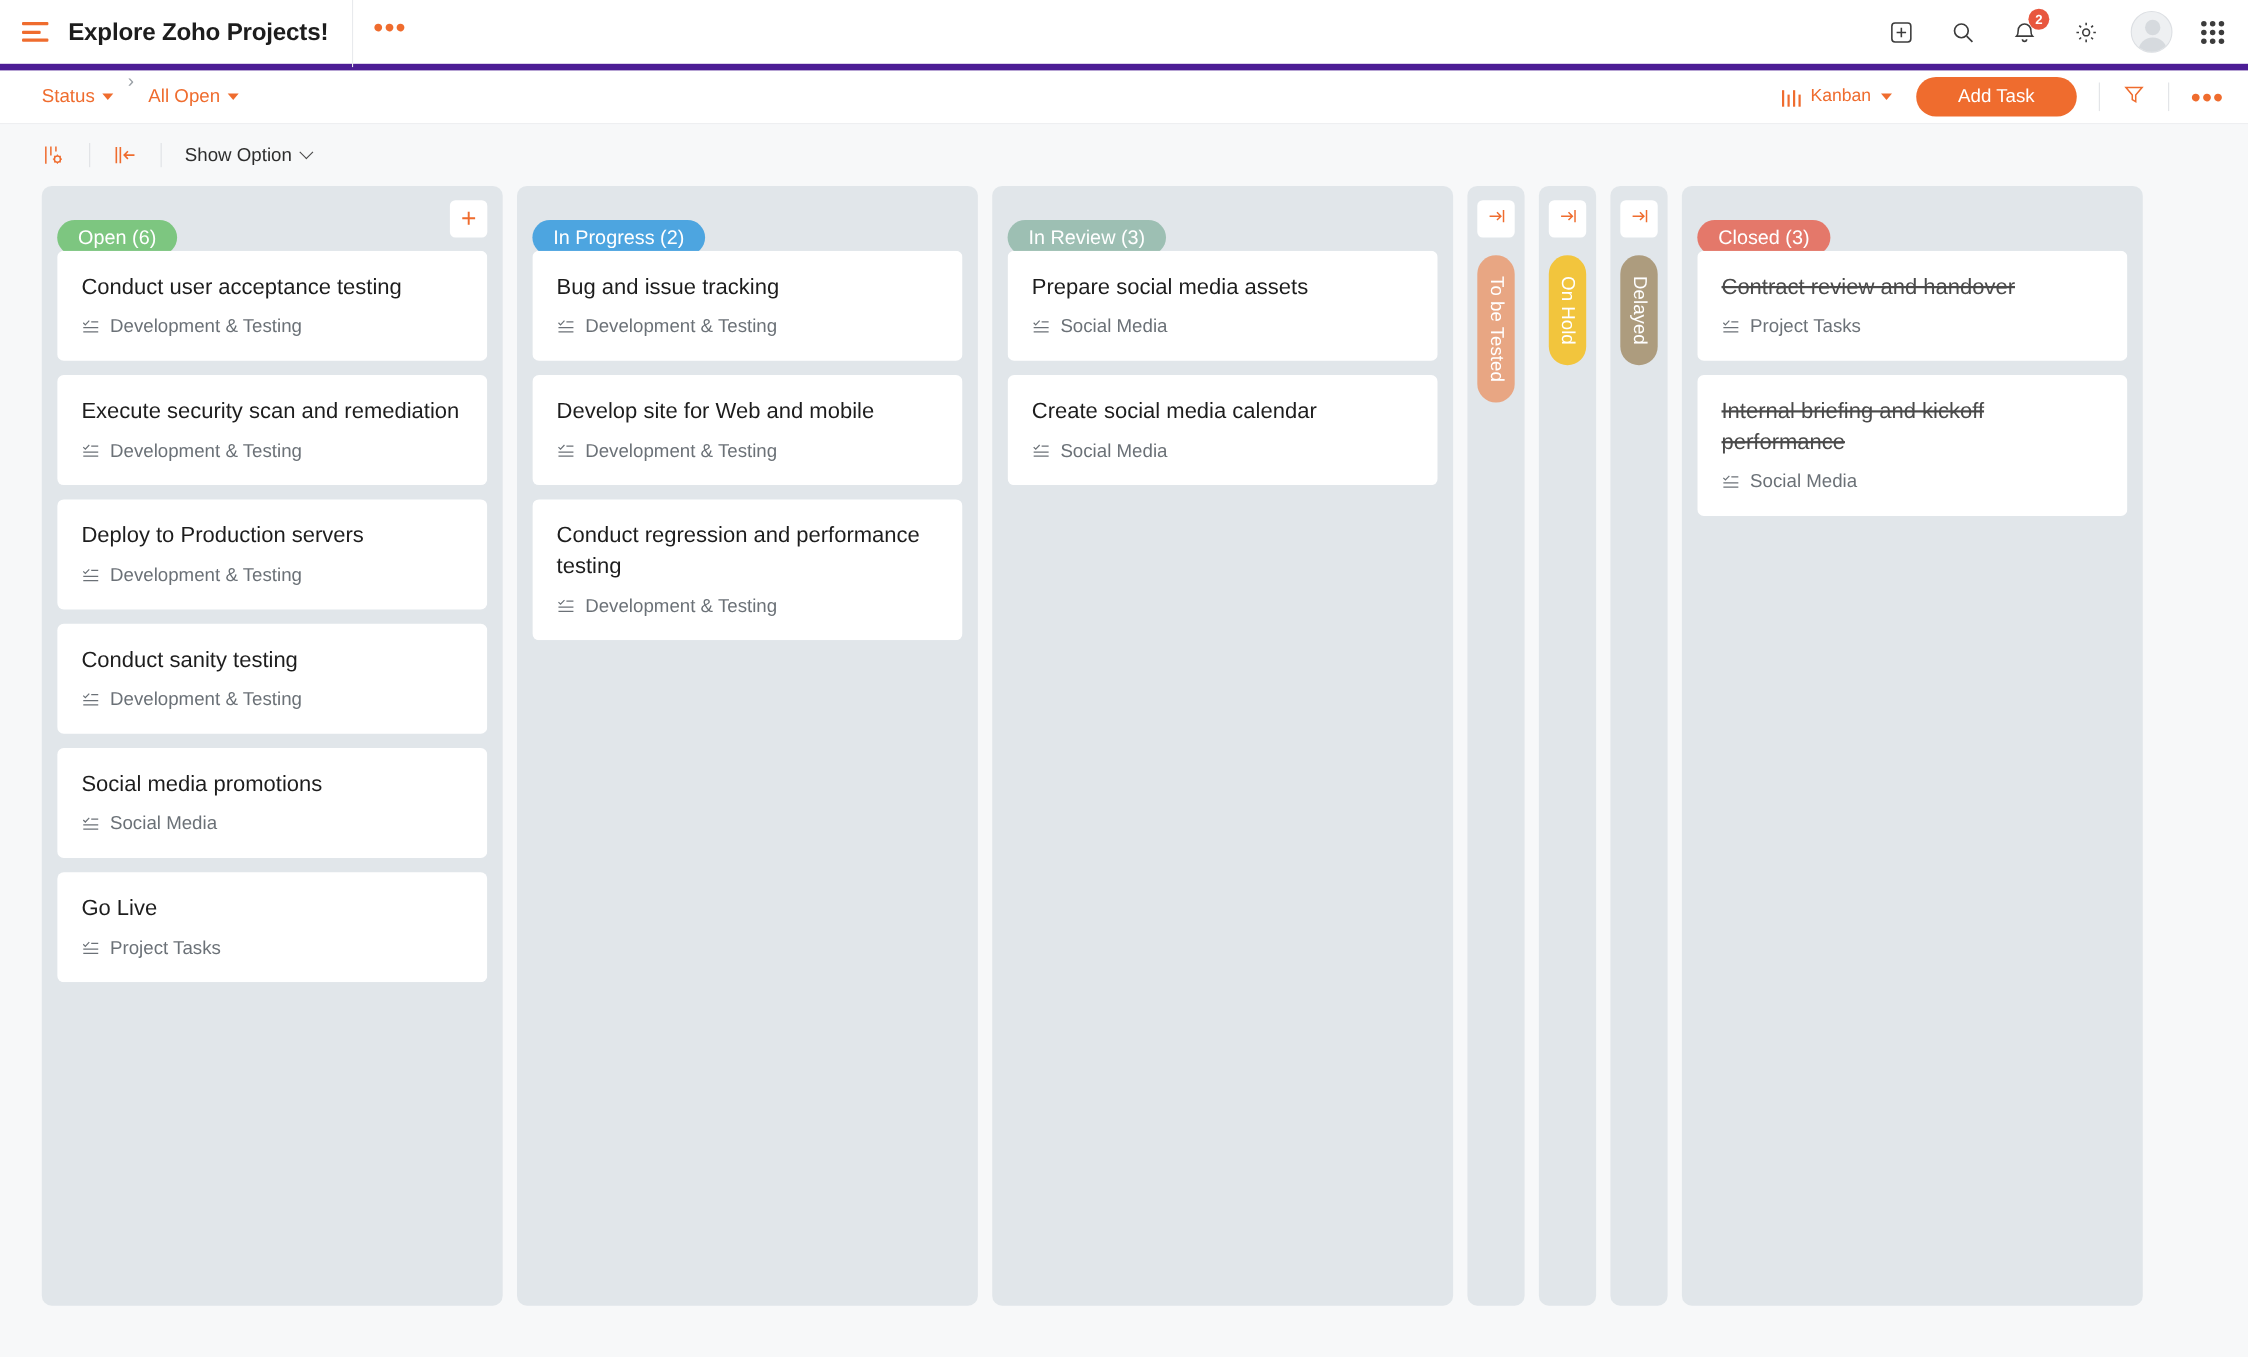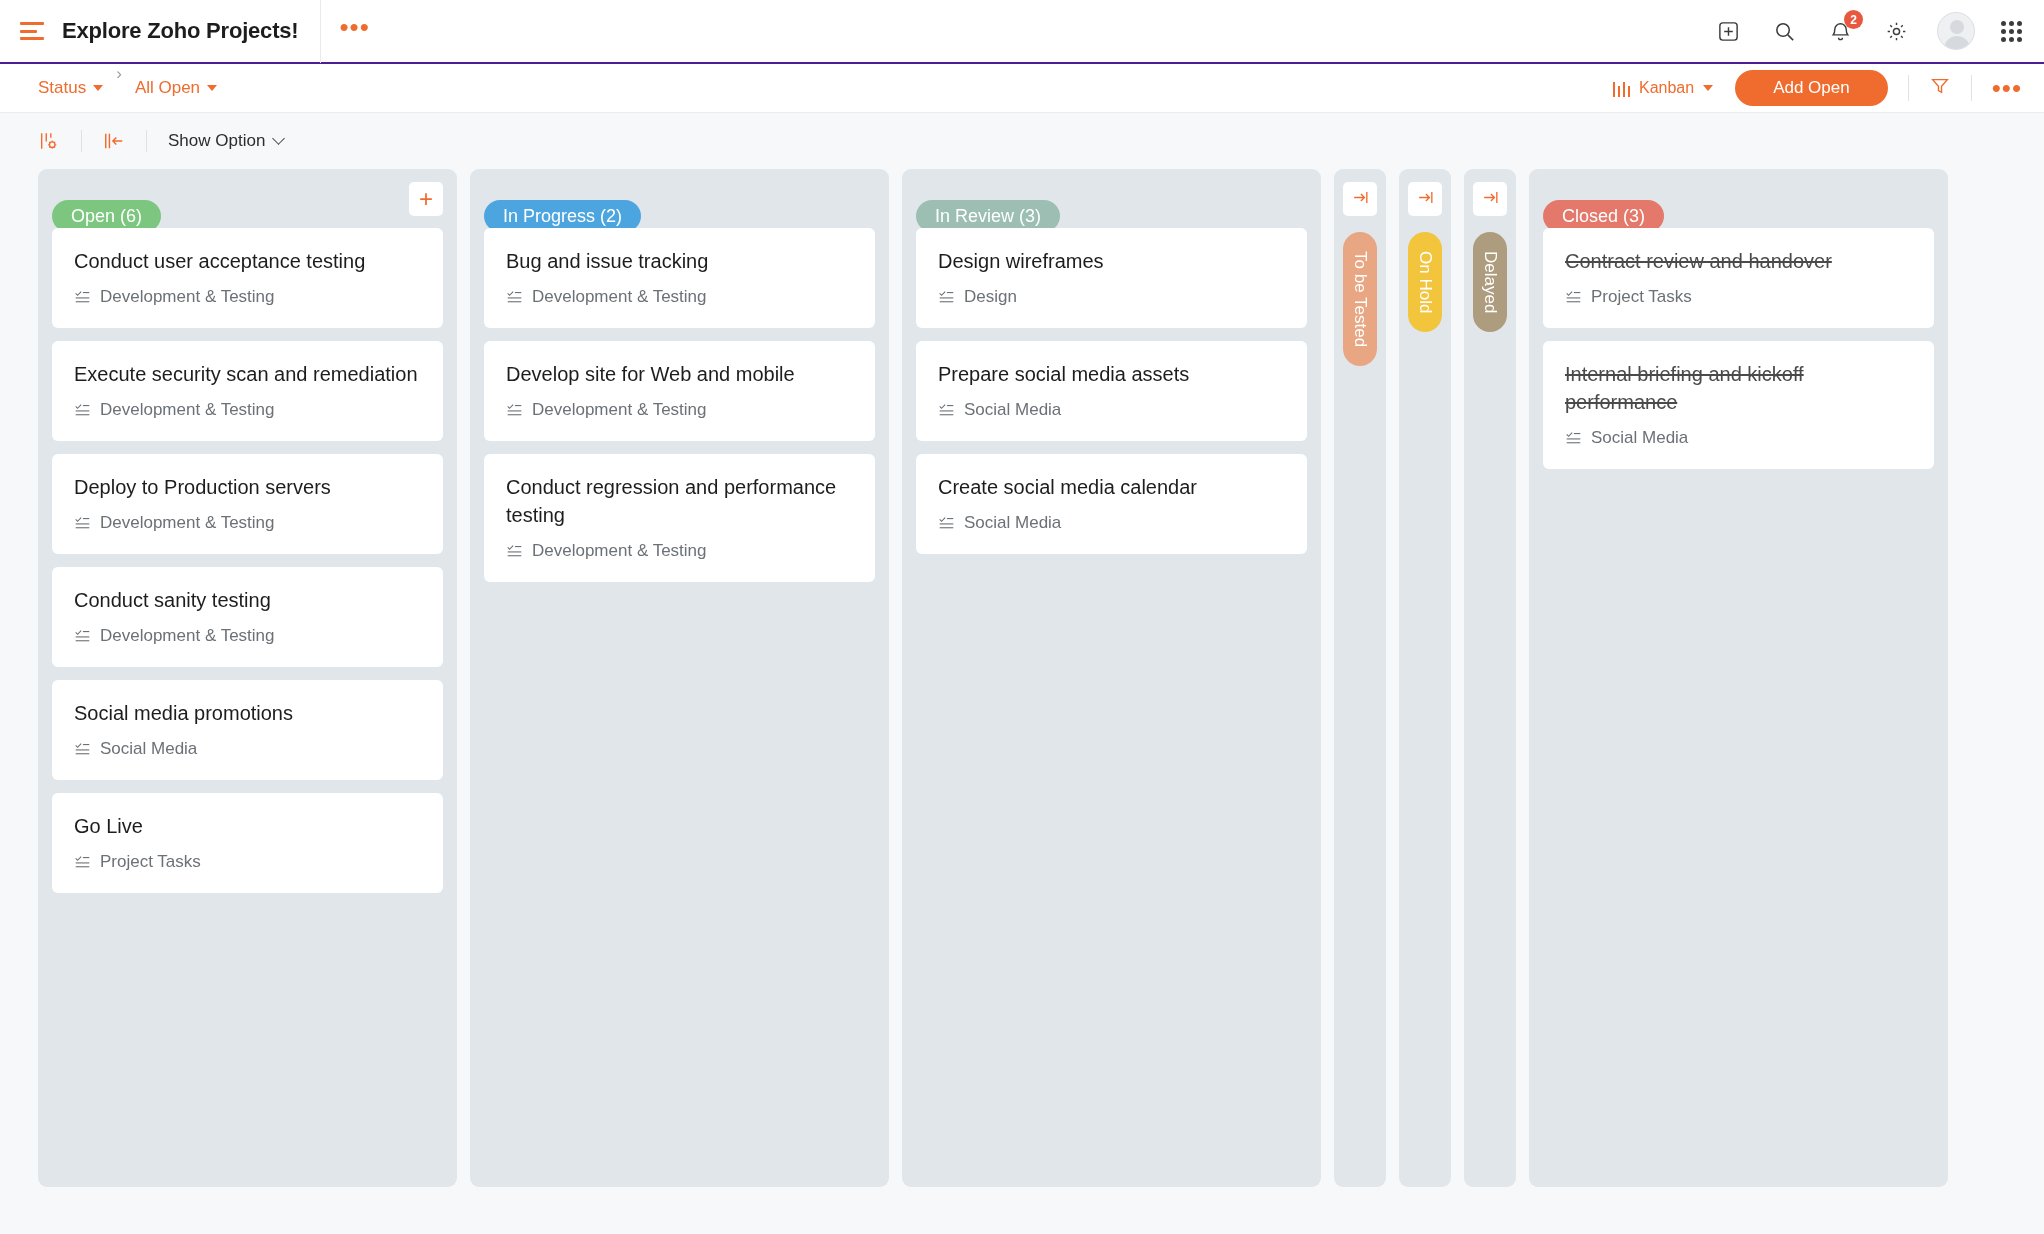--- a/index.html
+++ b/index.html
@@ -12,21 +12,21 @@
     font-family: "Liberation Sans", sans-serif;
     -webkit-font-smoothing: antialiased;
   }
 
   
   .topbar {
     height: 64px;
     background: #ffffff;
     display: flex;
     align-items: center;
-    border-bottom: 2px solid #4c1d95;
+    border-bottom: 6px solid #4c1d95;
     position: relative;
     justify-content: flex-end;
   }
   .brand-zone {
     display: flex;
     align-items: center;
     height: 64px;
     padding-left: 20px;
     padding-right: 22px;
     border-right: 1px solid #e8eaed;
@@ -386,21 +386,21 @@
     <div class="kanban-switch">
       <span class="kanban-bars">
           <i></i>
           <i></i>
           <i></i>
           <i></i>
         </span>
       <span>Kanban</span>
       <span class="caret-down"></span>
     </div>
-    <button class="add-task-btn">Add Open</button>
+    <button class="add-task-btn">Add Task</button>
     <span class="vdiv"></span>
     <span class="funnel">
       <svg width="22" height="22" viewBox="0 0 24 24" fill="none" stroke="#ef6c2e" stroke-width="1.5">
         <path d="M4 5h16l-6.3 7.4V19l-3.4-2v-4.6L4 5z"></path>
       </svg>
     </span>
     <span class="vdiv"></span>
     <span class="dots-more">•••</span>
   </div>
 </div>
@@ -568,34 +568,20 @@
           </div>
         </div>
       </div>
     </div>
     <div class="column">
       <div class="col-head">
         <span class="status-pill" style="background: rgb(157, 191, 179);">In Review (3)</span>
       </div>
       <div class="cards">
         <div class="card">
-          <div class="card-title">Design wireframes</div>
-          <div class="card-meta">
-            <span class="task-icon">
-              <svg width="17" height="17" viewBox="0 0 20 20" fill="none" stroke="#6b7177" stroke-width="1.3">
-                <path d="M2 5.2l2.2 2.2L8.4 3"></path>
-                <path d="M10.5 4.2H18"></path>
-                <path d="M2 10.5h16"></path>
-                <path d="M2 15h16"></path>
-              </svg>
-            </span>
-            <span>Design</span>
-          </div>
-        </div>
-        <div class="card">
           <div class="card-title">Prepare social media assets</div>
           <div class="card-meta">
             <span class="task-icon">
               <svg width="17" height="17" viewBox="0 0 20 20" fill="none" stroke="#6b7177" stroke-width="1.3">
                 <path d="M2 5.2l2.2 2.2L8.4 3"></path>
                 <path d="M10.5 4.2H18"></path>
                 <path d="M2 10.5h16"></path>
                 <path d="M2 15h16"></path>
               </svg>
             </span>

